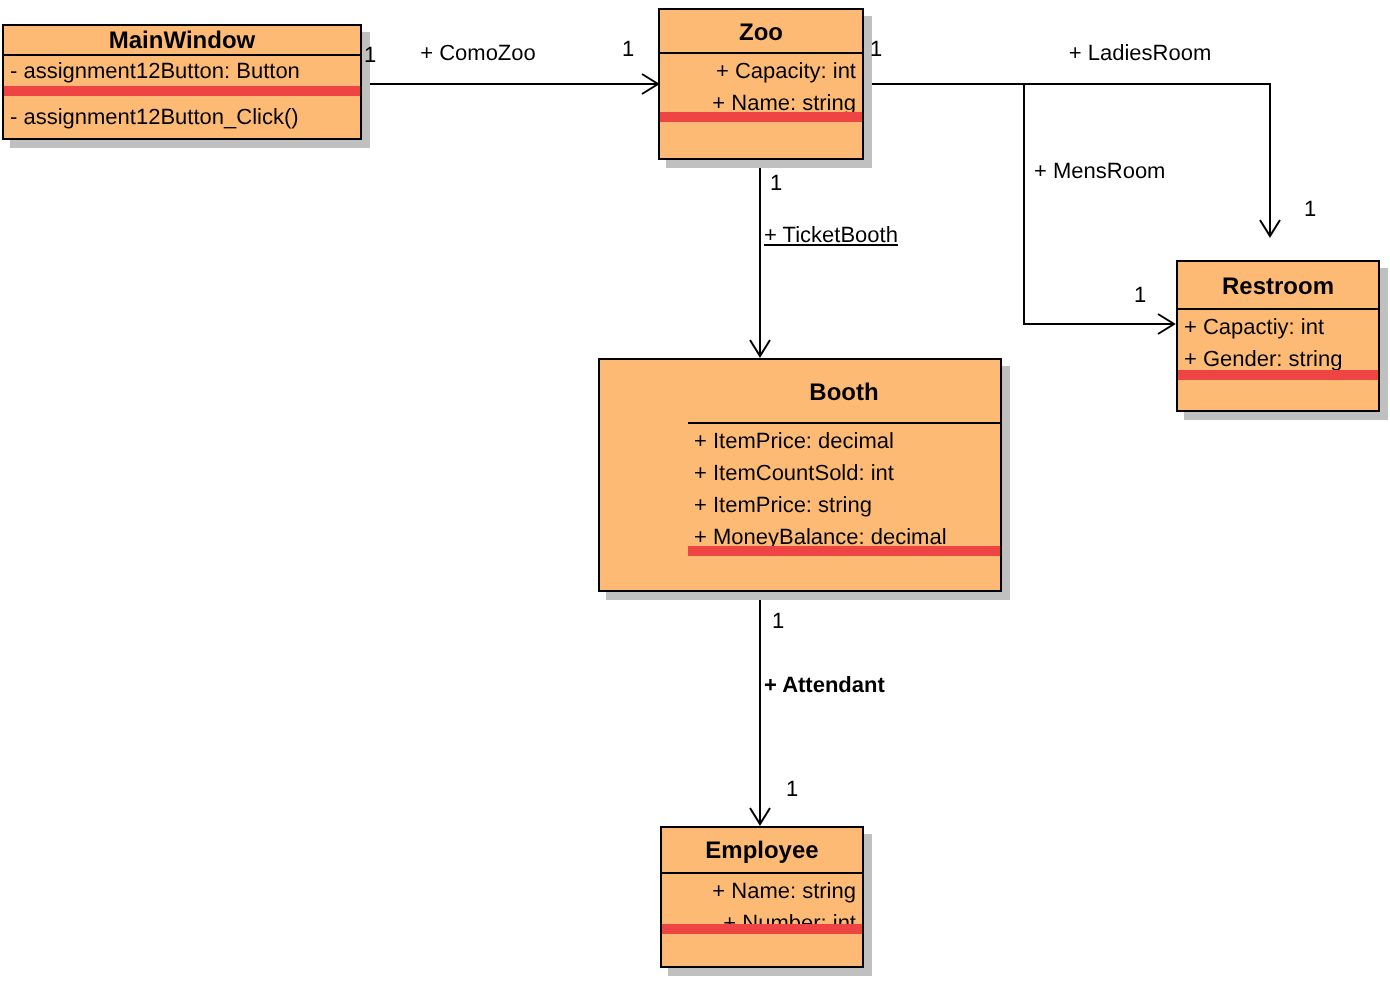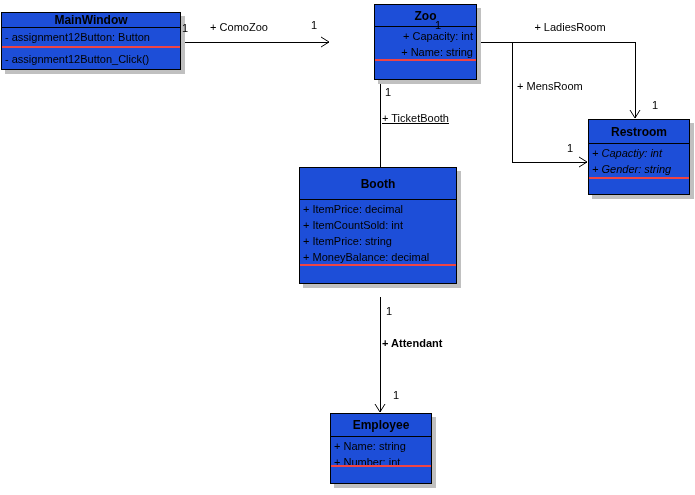--- a/index.html
+++ b/index.html
@@ -11,39 +11,39 @@
     font-family: "Liberation Sans", sans-serif;
     overflow: hidden;
   }
   #edges {
     position: absolute;
     left: 0; top: 0;
     width: 695px; height: 495px;
   }
   .uml-class {
     position: absolute;
-    background: #1d4ed8;
+    background: #fdba74;
     border: 1px solid #000000;
     box-shadow: 4px 4px 0 0 #c0c0c0;
     box-sizing: content-box;
     font-size: 11px;
     color: #000000;
   }
   .uml-title {
     display: flex;
     align-items: center;
     justify-content: center;
     font-weight: bold;
     font-size: 12px;
     border-bottom: 1px solid #000000;
     box-sizing: border-box;
     white-space: nowrap;
   }
   .uml-compartment {
-    border-bottom: 2px solid #ef4444;
+    border-bottom: 5px solid #ef4444;
     box-sizing: border-box;
     padding: 1px 3px 0 3px;
     overflow: hidden;
   }
   .uml-compartment.single {
     display: flex;
     align-items: center;
     padding: 0 3px;
   }
   .uml-compartment.last { border-bottom: none; }
@@ -96,50 +96,50 @@
   <div class="uml-class" style="left:1px; top:12px; width:178px;">
     <div class="uml-title" style="height:15px;">MainWindow</div>
     <div class="uml-compartment single" style="height:20px;">
       <div class="member">- assignment12Button: Button</div>
     </div>
     <div class="uml-compartment single last" style="height:21px;">
       <div class="member">- assignment12Button_Click()</div>
     </div>
   </div>
 
-  <div class="uml-class" style="left:329px; top:4px; width:101px;margin-left:45px;">
+  <div class="uml-class" style="left:329px; top:4px; width:101px;">
     <div class="uml-title" style="height:22px;">Zoo</div>
     <div class="uml-compartment" style="height:34px;text-align:right;">
       <div class="member">+ Capacity: int</div>
       <div class="member">+ Name: string</div>
     </div>
     <div class="uml-compartment last" style="height:18px;"></div>
   </div>
 
-  <div class="uml-class" style="left:588px; top:119px; width:100px;">
+  <div class="uml-class" style="left:588px; top:130px; width:100px;">
     <div class="uml-title" style="height:24px;">Restroom</div>
-    <div class="uml-compartment" style="height:35px;font-style:italic;">
+    <div class="uml-compartment" style="height:35px;">
       <div class="member">+ Capactiy: int</div>
       <div class="member">+ Gender: string</div>
     </div>
     <div class="uml-compartment last" style="height:15px;"></div>
   </div>
 
-  <div class="uml-class" style="left:299px; top:167px; width:156px;">
+  <div class="uml-class" style="left:299px; top:179px; width:156px;padding-left:44px;">
     <div class="uml-title" style="height:32px;">Booth</div>
     <div class="uml-compartment" style="height:66px;">
       <div class="member">+ ItemPrice: decimal</div>
       <div class="member">+ ItemCountSold: int</div>
       <div class="member">+ ItemPrice: string</div>
       <div class="member">+ MoneyBalance: decimal</div>
     </div>
     <div class="uml-compartment last" style="height:17px;"></div>
   </div>
 
-  <div class="uml-class" style="left:330px; top:413px; width:100px;">
+  <div class="uml-class" style="left:330px; top:413px; width:100px;text-align:right;">
     <div class="uml-title" style="height:23px;">Employee</div>
     <div class="uml-compartment" style="height:30px;">
       <div class="member">+ Name: string</div>
       <div class="member">+ Number: int</div>
     </div>
     <div class="uml-compartment last" style="height:16px;"></div>
   </div>
 
   <span class="mult" style="left:182px; top:22px;">1</span>
   <span class="edge-label centered" style="left:239px; top:21px;text-align:center;">+ ComoZoo</span>

